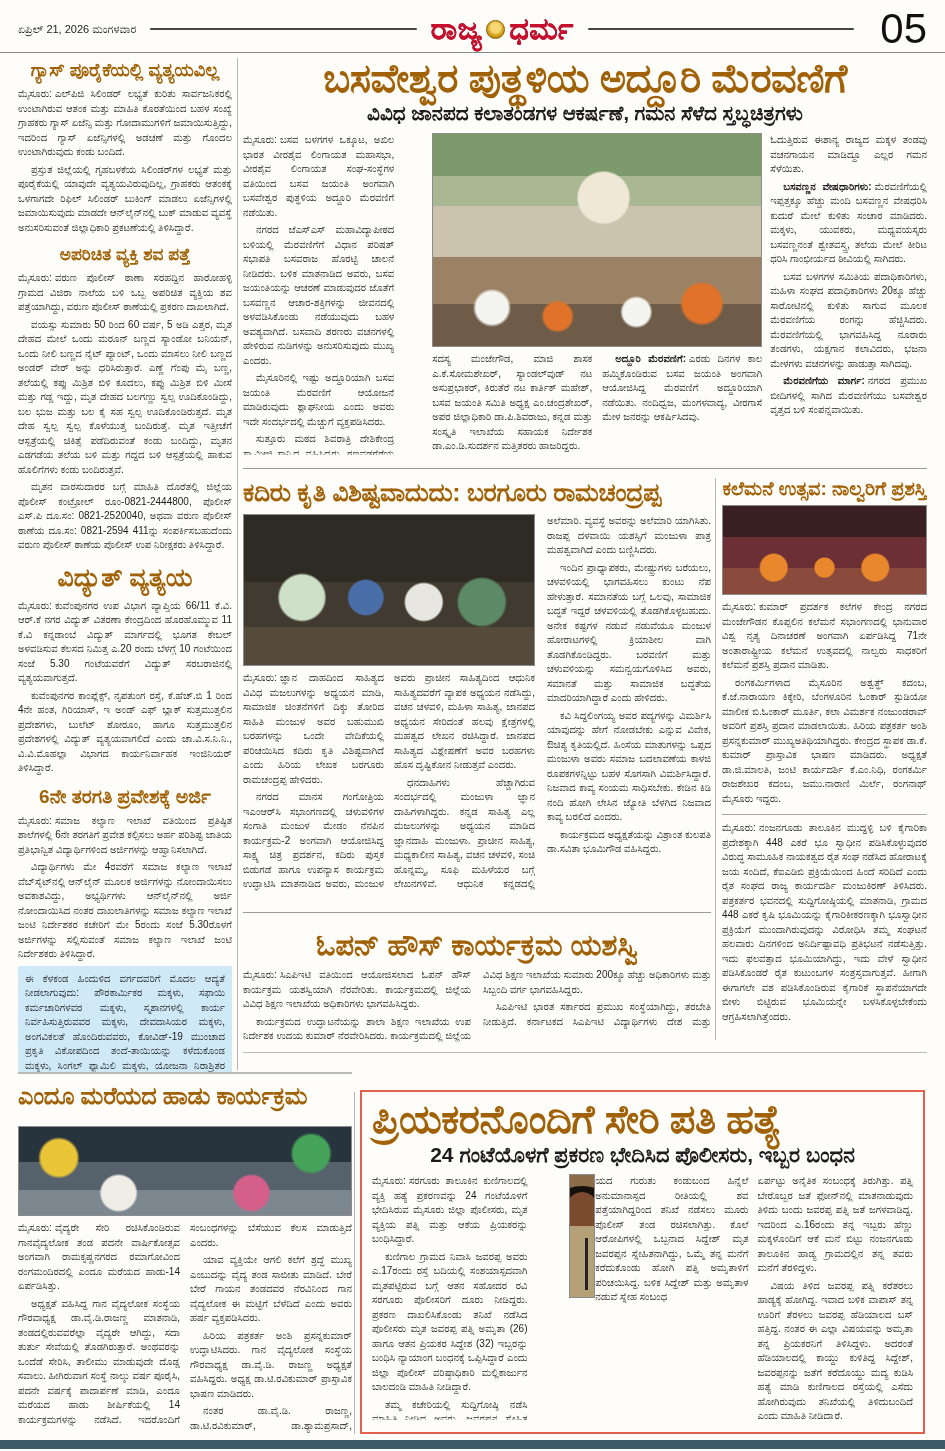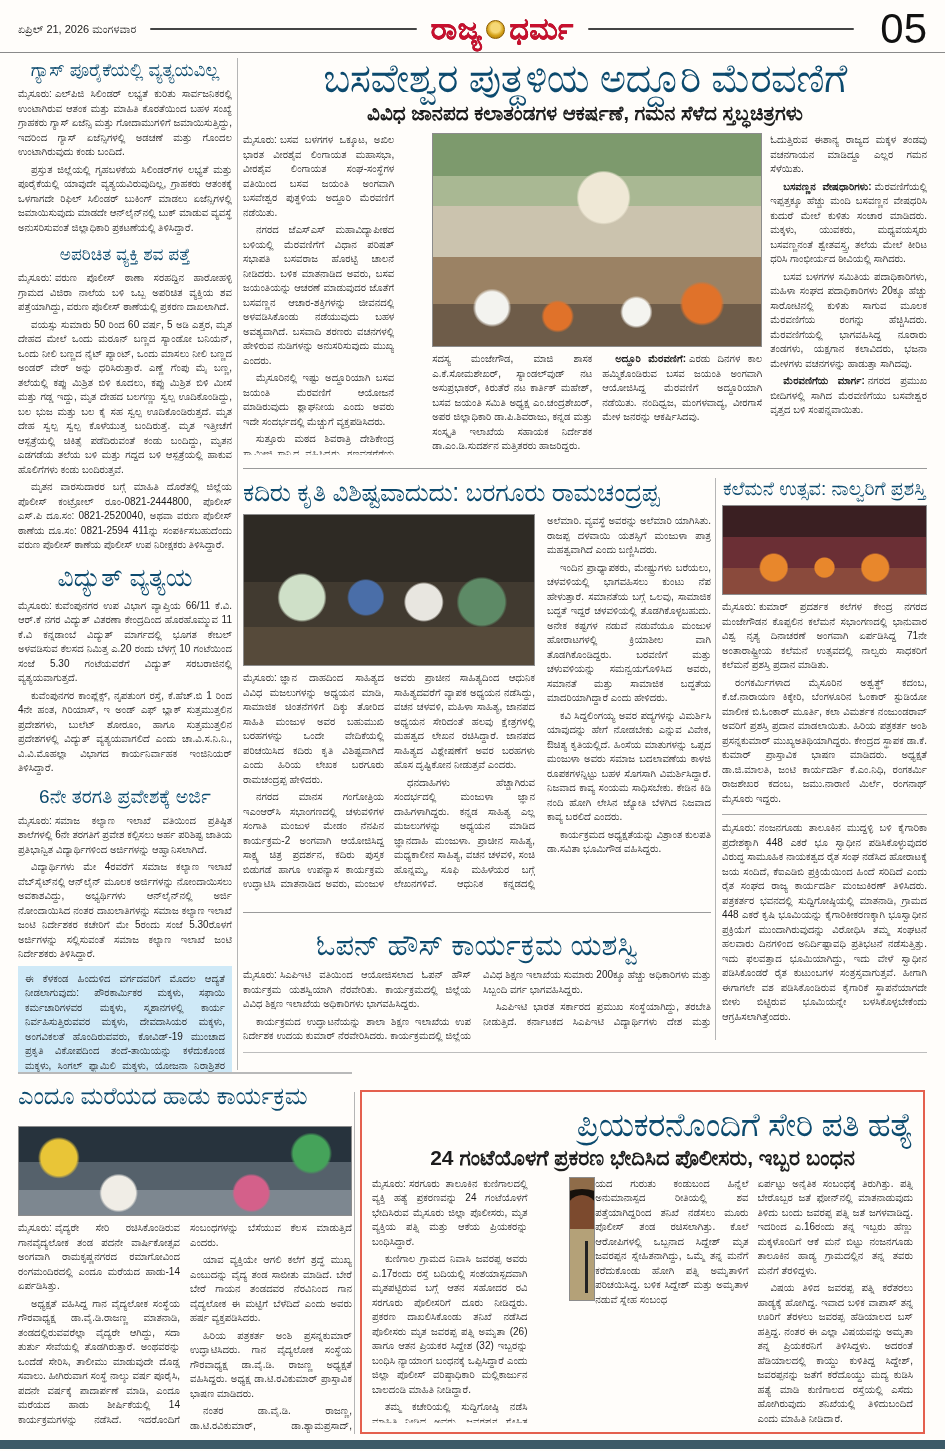--- a/index.html
+++ b/index.html
@@ -14,21 +14,21 @@
   .emblem{width:17px;height:17px;border-radius:50%;
           background:radial-gradient(circle at 50% 40%,#f6d876 0 35%,#d4a017 60%,#9a6b00 100%);
           border:1px solid #8a5b00;}
   .pageno{font-size:42px;font-weight:500;color:#111;margin-left:12px;line-height:1;}
   .hdr-bottomrule{position:absolute;left:0;top:52px;width:945px;height:1px;background:#8a8a8a;}
   
   .bodytxt p{margin:0 0 3px;font-size:10px;line-height:1.45;text-align:justify;}
   .bodytxt p + p{text-indent:13px;}
   .dl{font-weight:400;margin-right:3px;}
   .runin{font-weight:700;margin-right:3px;}
-  h1,h2,h3{margin:0;color:#0c4a6e;font-weight:400;}
+  h1,h2,h3{margin:0;color:#a16207;font-weight:700;}
   
   .ph{border:1px solid #8c8c8c;position:relative;overflow:hidden;background:#b9b1a1;}
   .ph-lead{background:
       radial-gradient(circle at 52% 30%,#efe8d6 0 11%,rgba(0,0,0,0) 12%),
       radial-gradient(circle at 18% 82%,#f3f3ef 0 5%,rgba(0,0,0,0) 6%),
       radial-gradient(circle at 38% 86%,#e0722a 0 5%,rgba(0,0,0,0) 6%),
       radial-gradient(circle at 62% 84%,#f4f4f0 0 5%,rgba(0,0,0,0) 6%),
       radial-gradient(circle at 82% 80%,#e0722a 0 6%,rgba(0,0,0,0) 7%),
       linear-gradient(180deg,#7d9a6d 0 20%,#a9b893 20% 34%,#cbc3ae 34% 58%,#9b8264 58% 80%,#6e5c49 80% 100%);}
   .ph-kadiru{background:
@@ -99,21 +99,21 @@
   .raitara h3{font-size:25px;text-align:center;margin-bottom:5px;}
   
   .endu{position:absolute;left:18px;top:1072px;width:334px;height:362px;overflow:hidden;
         border-top:2px solid #b9b9b9;border-bottom:2px solid #b9b9b9;padding-top:8px;}
   .endu h2{font-size:24px;margin-bottom:16px;letter-spacing:-.3px;}
   .endu .ph{width:332px;height:88px;margin-bottom:5px;}
   .endu-flow{column-count:2;column-gap:10px;height:212px;overflow:hidden;}
   
   .crime{position:absolute;left:360px;top:1090px;width:565px;height:344px;border:2px solid #e4604e;
          padding:6px 10px;box-sizing:border-box;overflow:hidden;background:#fffdfa;}
-  .crime h2{font-size:33px;text-align:right;line-height:1.05;letter-spacing:-.5px;margin-top:10px;}
+  .crime h2{font-size:40px;text-align:left;line-height:1.05;letter-spacing:-.5px;}
   .crime .sub{font-size:21px;font-weight:700;text-align:center;margin:3px 0 7px;}
   .crime-cols{display:flex;gap:9px;height:246px;overflow:hidden;}
   .crime-c1{width:177px;overflow:hidden;}
   .crime-c2{width:180px;display:flex;margin-left:32px;}
   .crime-c2 .ph{width:178px;height:122px;margin-bottom:4px;}
   .crime-c3{width:177px;overflow:hidden;}
   
   .footerbar{position:absolute;left:0;top:1440px;width:945px;height:9px;background:#3c5a68;}
   .vl-left{left:237px;top:58px;height:1012px;}
   .vl-mid{left:715px;top:478px;height:562px;}

